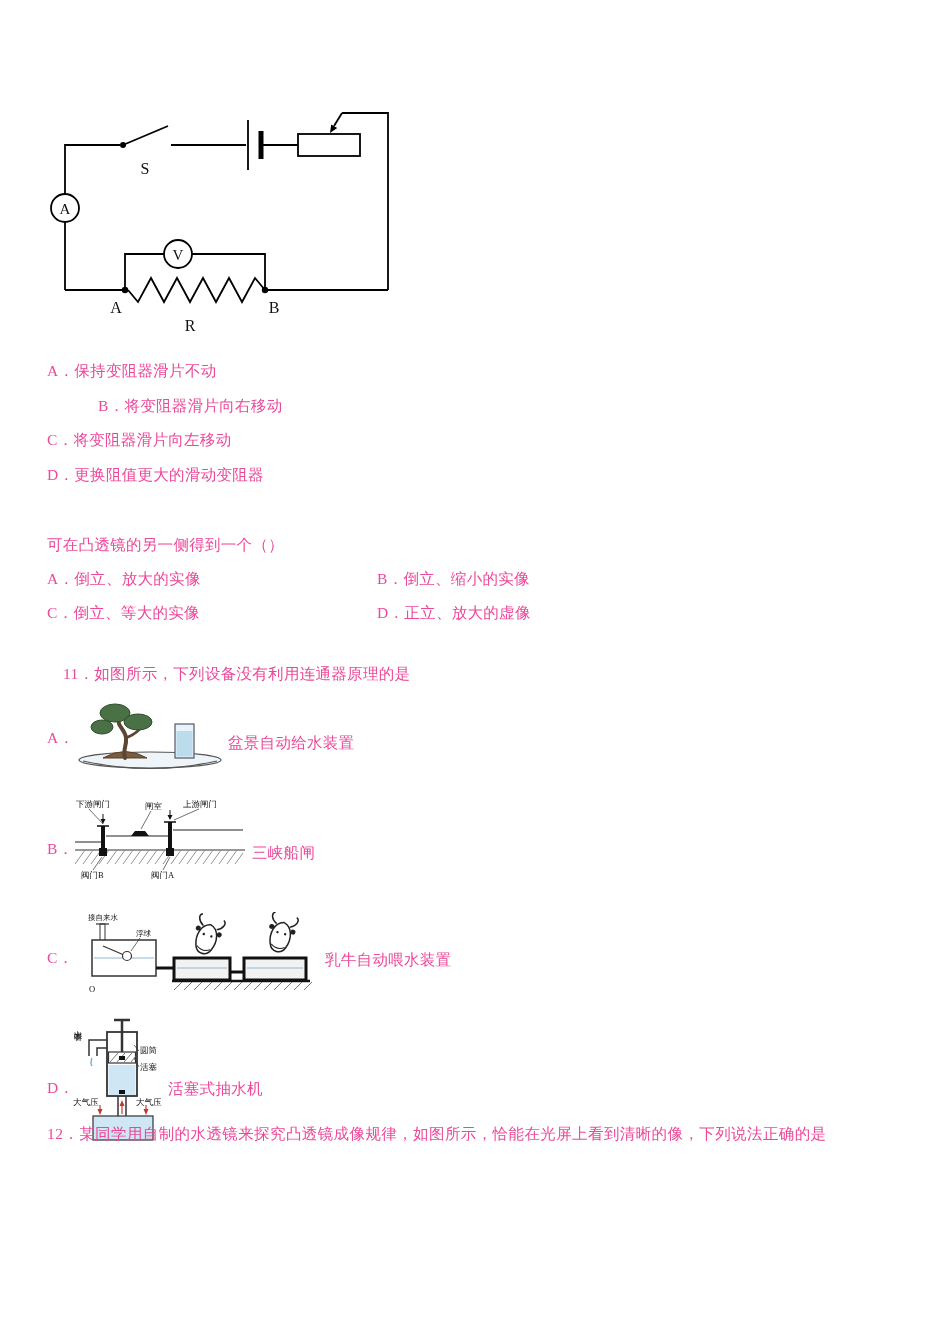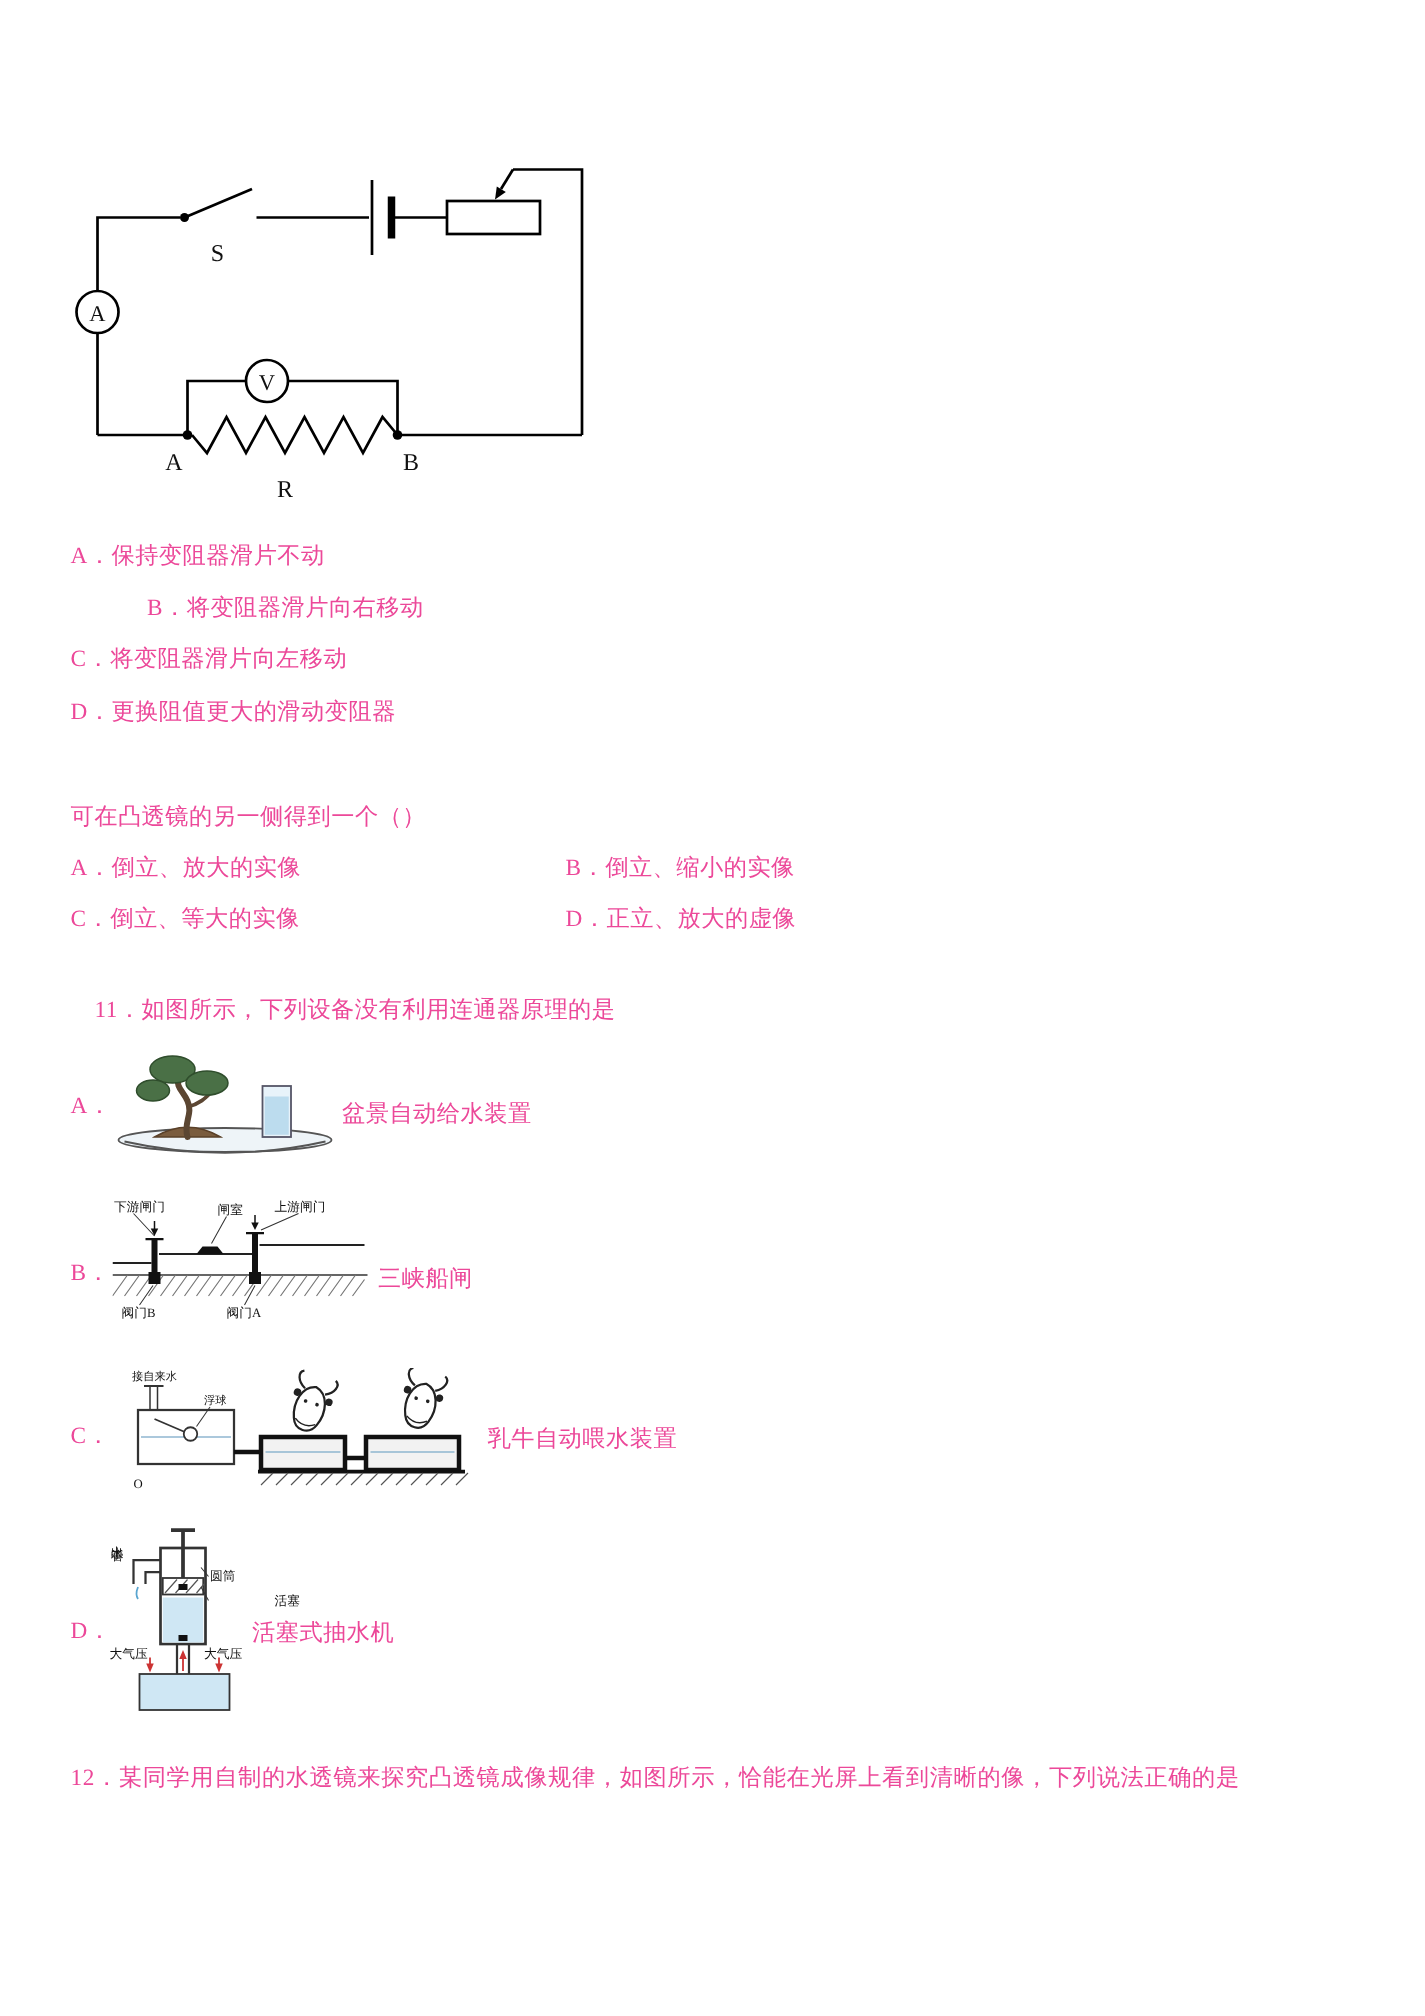--- a/index.html
+++ b/index.html
@@ -198,21 +198,21 @@
       <path d="M49,88 L46.5,94 L51.5,94 Z" fill="#c33"></path>
       <path d="M27,93 V100" stroke="#c33" stroke-width="1.2" fill="none"></path>
       <path d="M27,103 L24.5,97 L29.5,97 Z" fill="#c33"></path>
       <path d="M73,93 V100" stroke="#c33" stroke-width="1.2" fill="none"></path>
       <path d="M73,103 L70.5,97 L75.5,97 Z" fill="#c33"></path>
 
       <path d="M66,39 L61,33 M66,55 L61,46" stroke="#333" stroke-width="0.7" fill="none"></path>
     </svg>
     <span class="minilabel vertical" style="left:1px; top:12px;">出水管</span>
     <span class="minilabel" style="left:67px; top:34px;">圆筒</span>
-    <span class="minilabel" style="left:67px; top:51px;margin-left:43px;">活塞</span>
+    <span class="minilabel" style="left:67px; top:51px;">活塞</span>
     <span class="minilabel" style="left:0px; top:86px;">大气压</span>
     <span class="minilabel" style="left:63px; top:86px;">大气压</span>
   </div>
   <div class="txt" style="left:168px; top:1079px;text-align:right;">活塞式抽水机</div>
 
-  <div class="txt" style="left:47px; top:1176px; letter-spacing:0.4px;">12．某同学用自制的水透镜来探究凸透镜成像规律，如图所示，恰能在光屏上看到清晰的像，下列说法正确的是</div>
+  <div class="txt" style="left:47px; top:1124px; letter-spacing:0.4px;">12．某同学用自制的水透镜来探究凸透镜成像规律，如图所示，恰能在光屏上看到清晰的像，下列说法正确的是</div>
 
 </div>
 
 </body></html>

